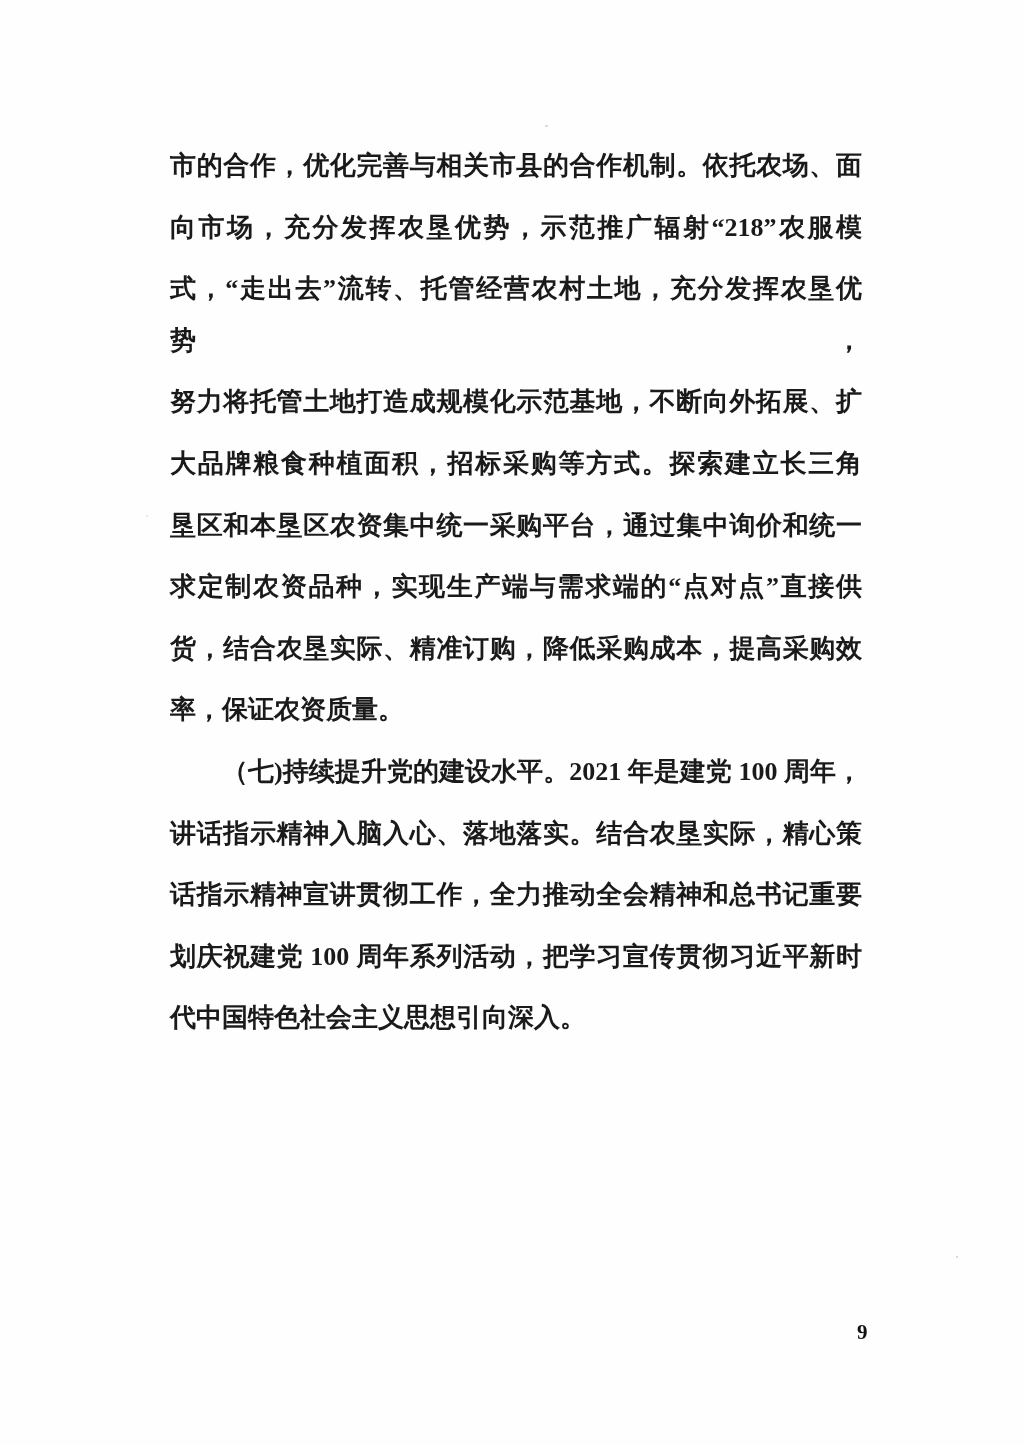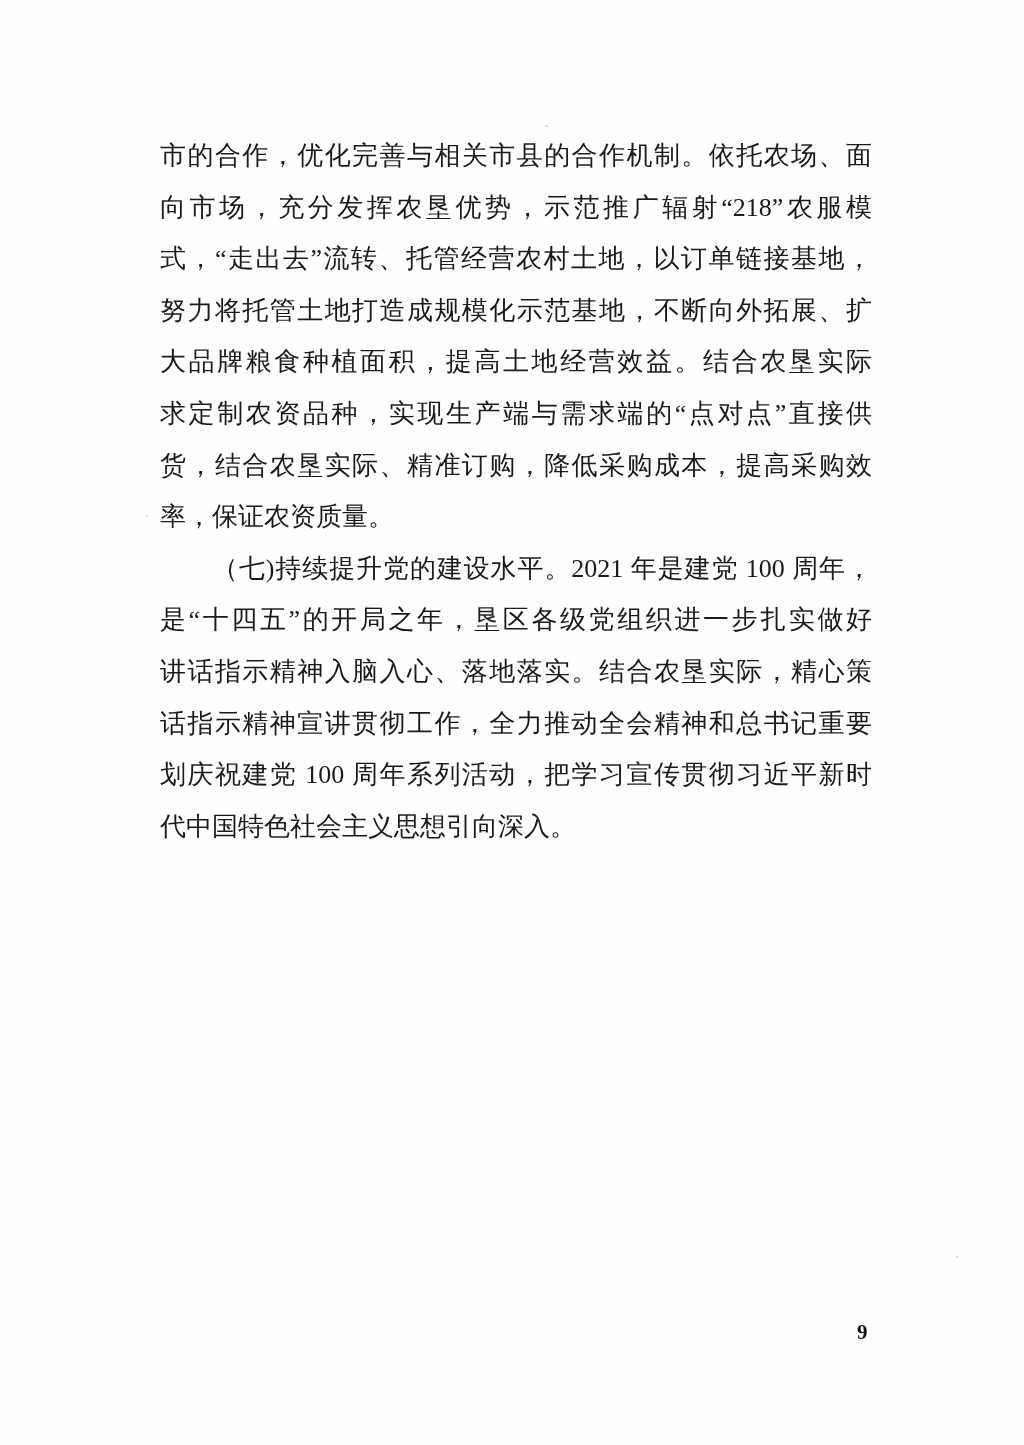--- a/index.html
+++ b/index.html
@@ -15,29 +15,30 @@
     overflow: hidden;
     font-family: "Liberation Serif", "DejaVu Serif", serif;
   }
   .text-block {
     position: absolute;
     left: 160px;
     top: 130px;
     width: 712px;
   }
   .line {
-    margin: 0;
+    margin: 10px;
     padding: 0;
     font-size: 26px;
     line-height: 51.6px;
     color: #1a1a1a;
     text-align: justify;
     text-align-last: justify;
     text-justify: inter-character;
     letter-spacing: 0;
+    font-weight: bold;
   }
   .line.para-end {
     text-align: center;
     text-align-last: left;
   }
   .line.indented {
     text-indent: 52px;
   }
   .page-number {
     position: absolute;
@@ -58,28 +59,28 @@
   .dot-b { left: 956px; top: 1256px; width: 2px; height: 2px; }
   .dot-c { left: 146px; top: 515px; width: 2px; height: 2px; opacity: 0.3; }
 </style>
 </head>
 <body>
 
 <div class="page">
   <div class="text-block">
     <p class="line">市的合作，优化完善与相关市县的合作机制。依托农场、面</p>
     <p class="line">向市场，充分发挥农垦优势，示范推广辐射“218”农服模</p>
-    <p class="line">式，“走出去”流转、托管经营农村土地，以订单链接基地，</p>
+    <p class="line">式，“走出去”流转、托管经营农村土地，充分发挥农垦优势，</p>
     <p class="line">努力将托管土地打造成规模化示范基地，不断向外拓展、扩</p>
-    <p class="line">大品牌粮食种植面积，提高土地经营效益。结合农垦实际</p>
+    <p class="line">大品牌粮食种植面积，招标采购等方式。探索建立长三角</p>
+    <p class="line">垦区和本垦区农资集中统一采购平台，通过集中询价和统一</p>
     <p class="line">求定制农资品种，实现生产端与需求端的“点对点”直接供</p>
     <p class="line">货，结合农垦实际、精准订购，降低采购成本，提高采购效</p>
     <p class="line para-end">率，保证农资质量。</p>
     <p class="line indented">（七)持续提升党的建设水平。2021 年是建党 100 周年，</p>
-    <p class="line">是“十四五”的开局之年，垦区各级党组织进一步扎实做好</p>
     <p class="line">讲话指示精神入脑入心、落地落实。结合农垦实际，精心策</p>
     <p class="line">话指示精神宣讲贯彻工作，全力推动全会精神和总书记重要</p>
     <p class="line">划庆祝建党 100 周年系列活动，把学习宣传贯彻习近平新时</p>
     <p class="line para-end">代中国特色社会主义思想引向深入。</p>
   </div>
 
   <div class="page-number">9</div>
 
   <div class="artifact-dot dot-a"></div>
   <div class="artifact-dot dot-b"></div>

